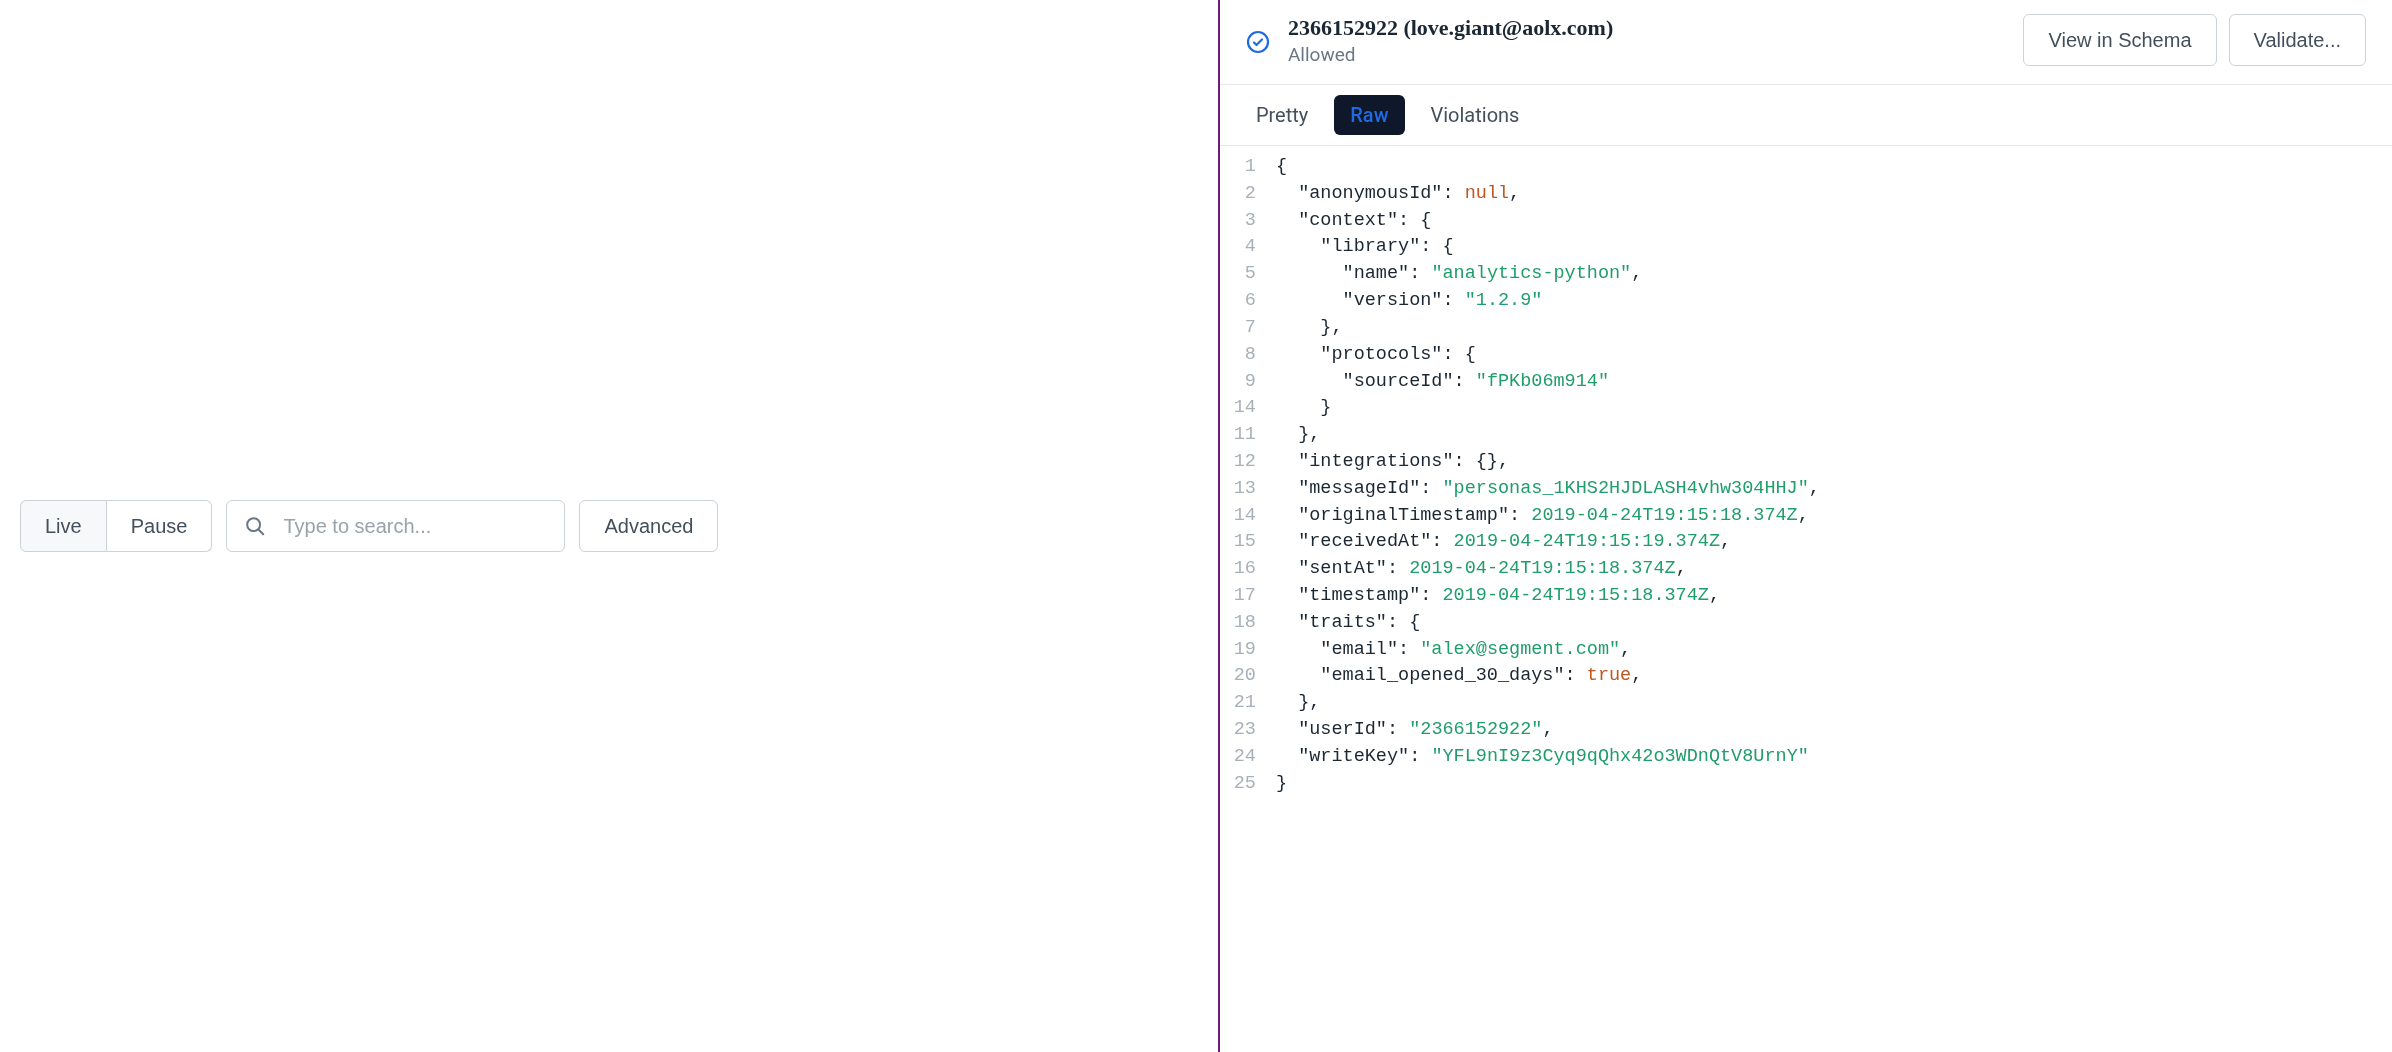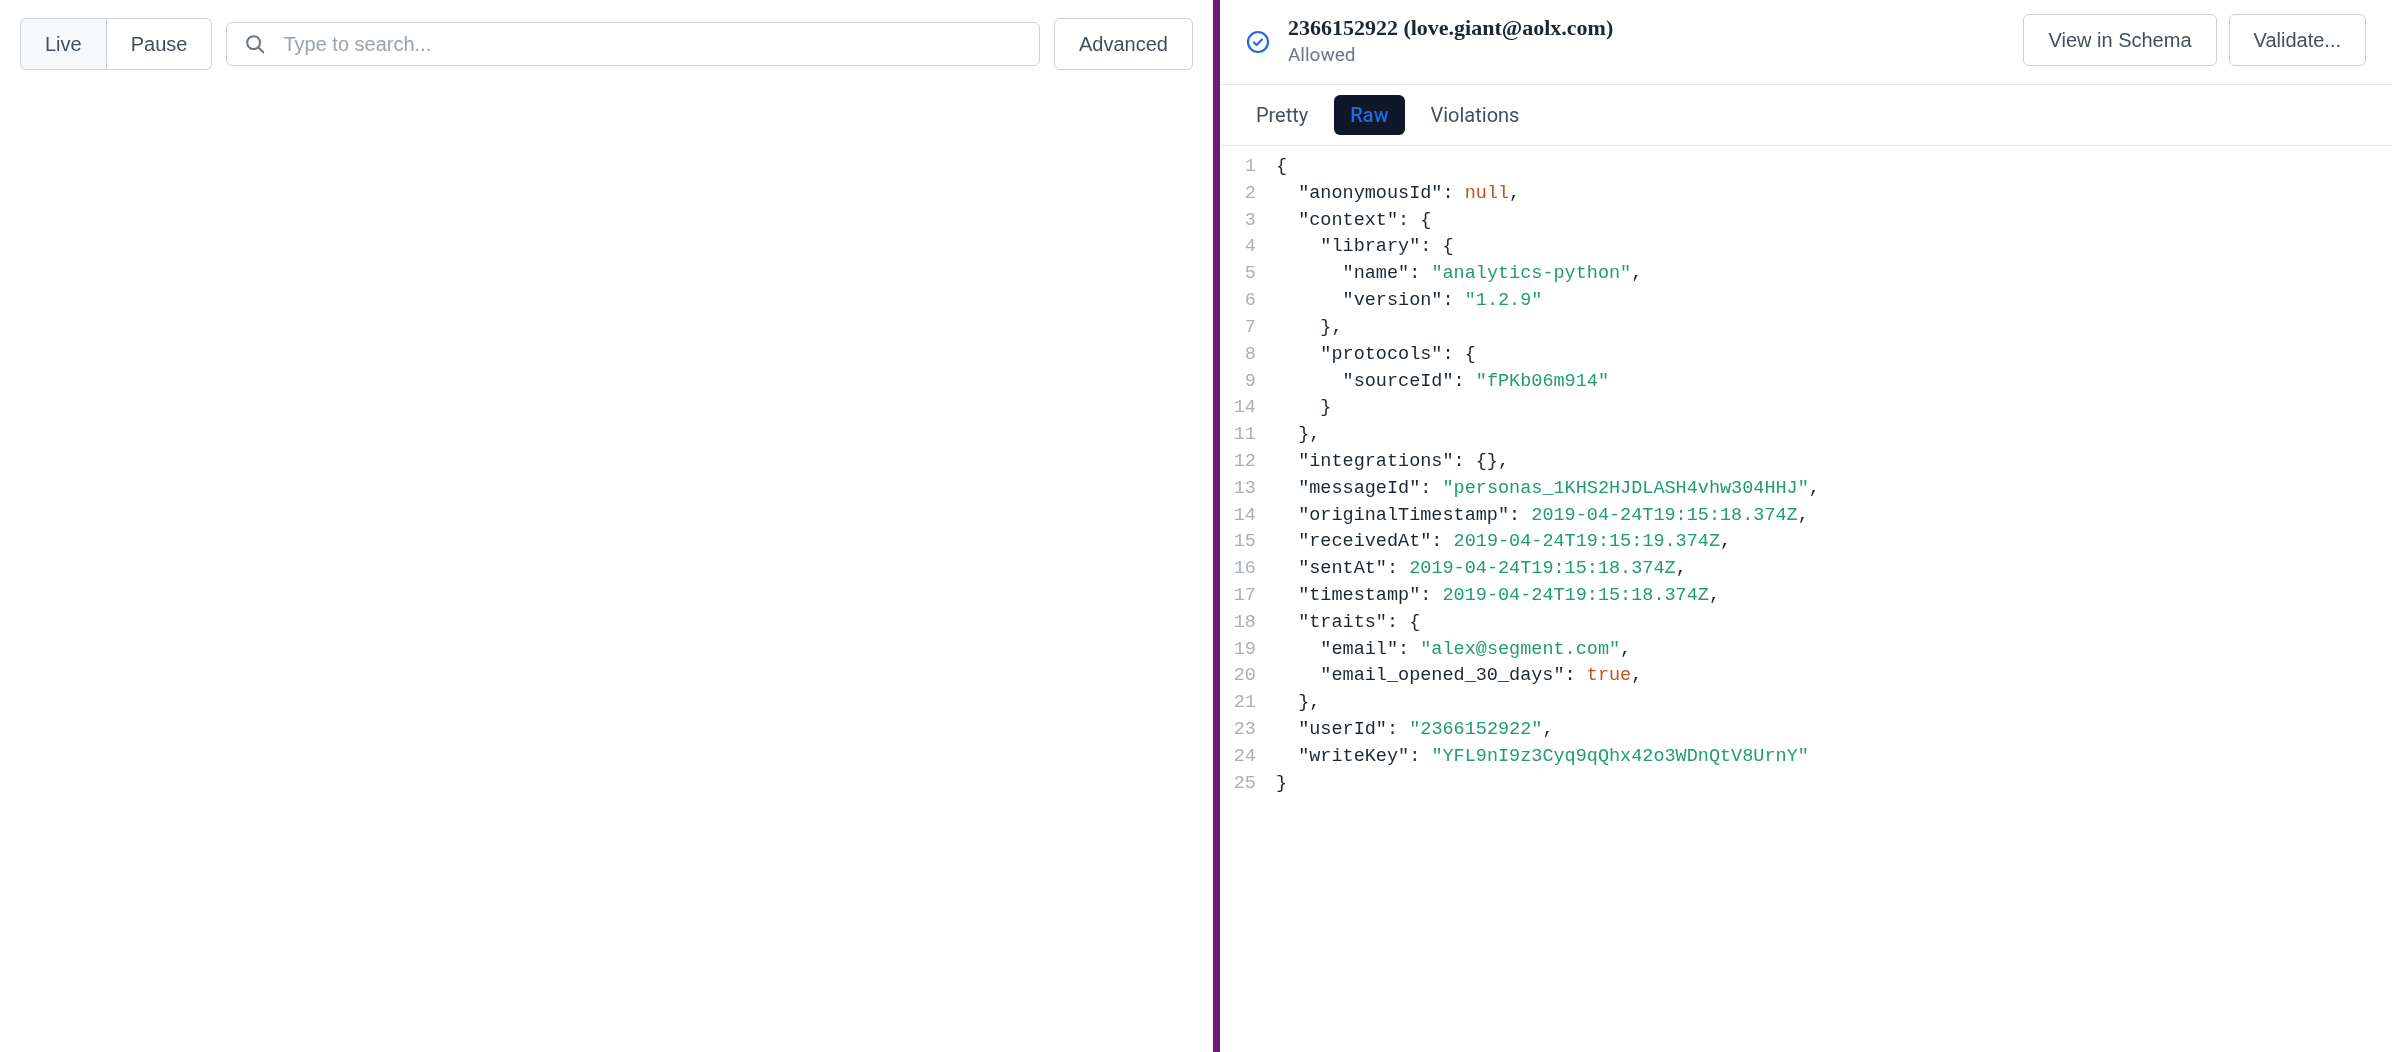--- a/index.html
+++ b/index.html
@@ -12,23 +12,23 @@
     font-size: 20px;
   }
   .app {
     display: flex;
     width: 100%;
     height: 100%;
   }
   
   .left-panel {
     width: 51%;
-    border-right: 7px solid #701a75;
-    display: flex;
-    flex-direction: column;
+    border-right: 2px solid #701a75;
+    display: flex;
+    flex-direction: row;
   }
   .toolbar {
     display: flex;
     align-items: center;
     gap: 14px;
     padding: 18px 20px;
   }
   .btn-group {
     display: flex;
   }
@@ -54,21 +54,21 @@
     border-top-left-radius: 0;
     border-bottom-left-radius: 0;
     border-left: none;
   }
   .search-wrap {
     flex: 1;
     position: relative;
   }
   .search-input {
     width: 100%;
-    height: 44px;
+    height: 52px;
     border: 1px solid #CBD2D9;
     border-radius: 6px;
     padding: 0 16px 0 56px;
     font-size: 20px;
     color: #43505C;
     outline: none;
   }
   .search-input::placeholder { color: #9AA2AC; }
   .search-icon {
     position: absolute;

